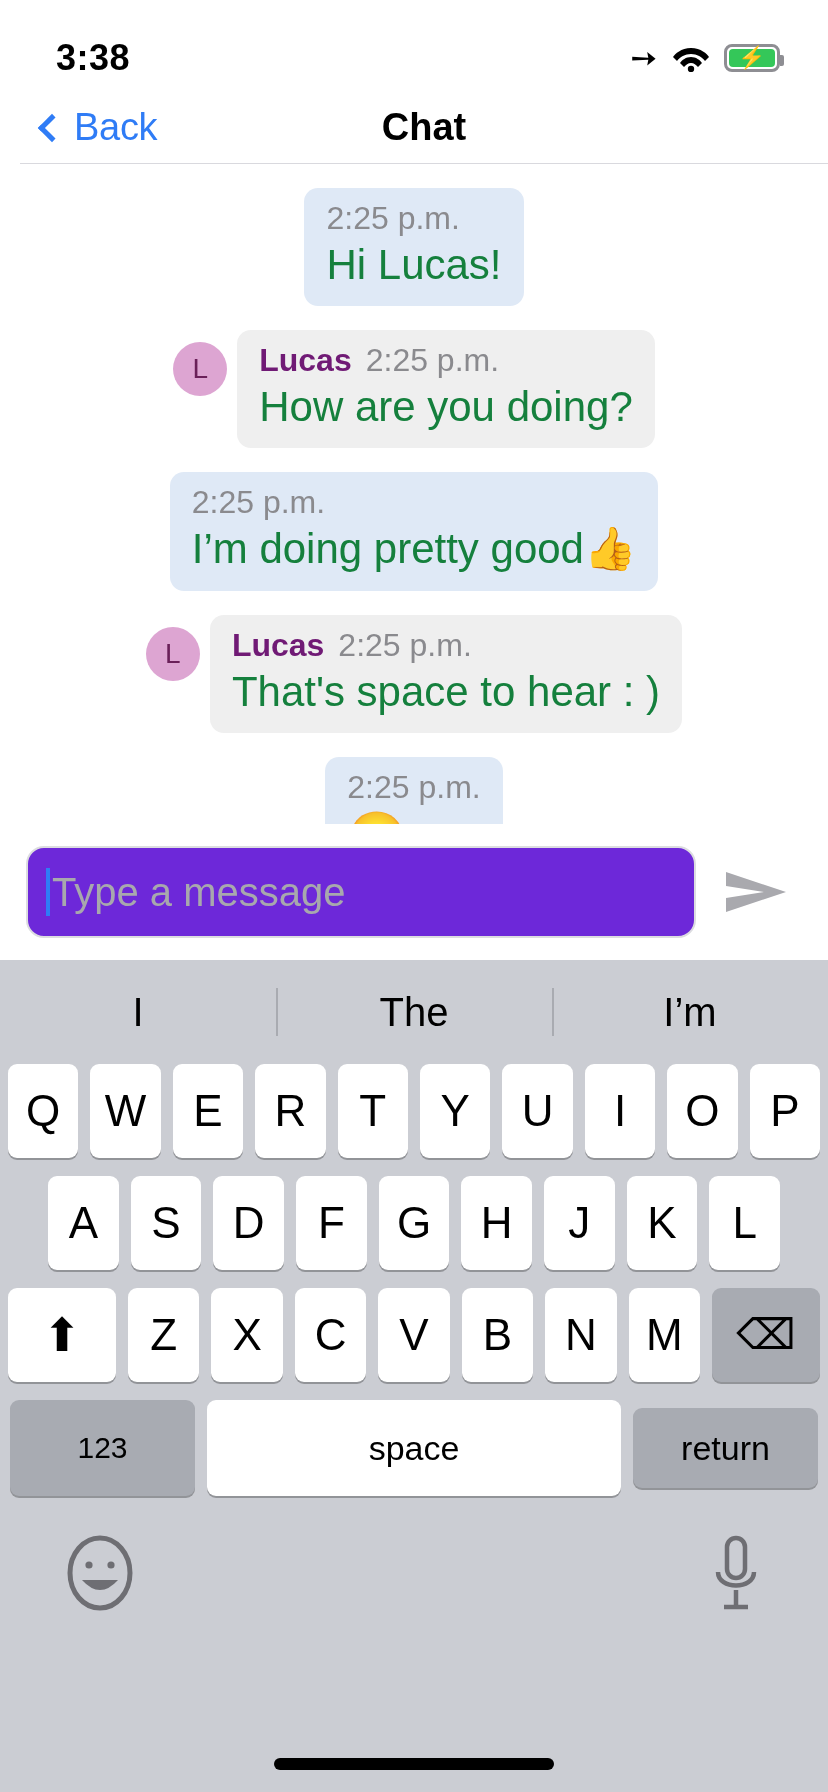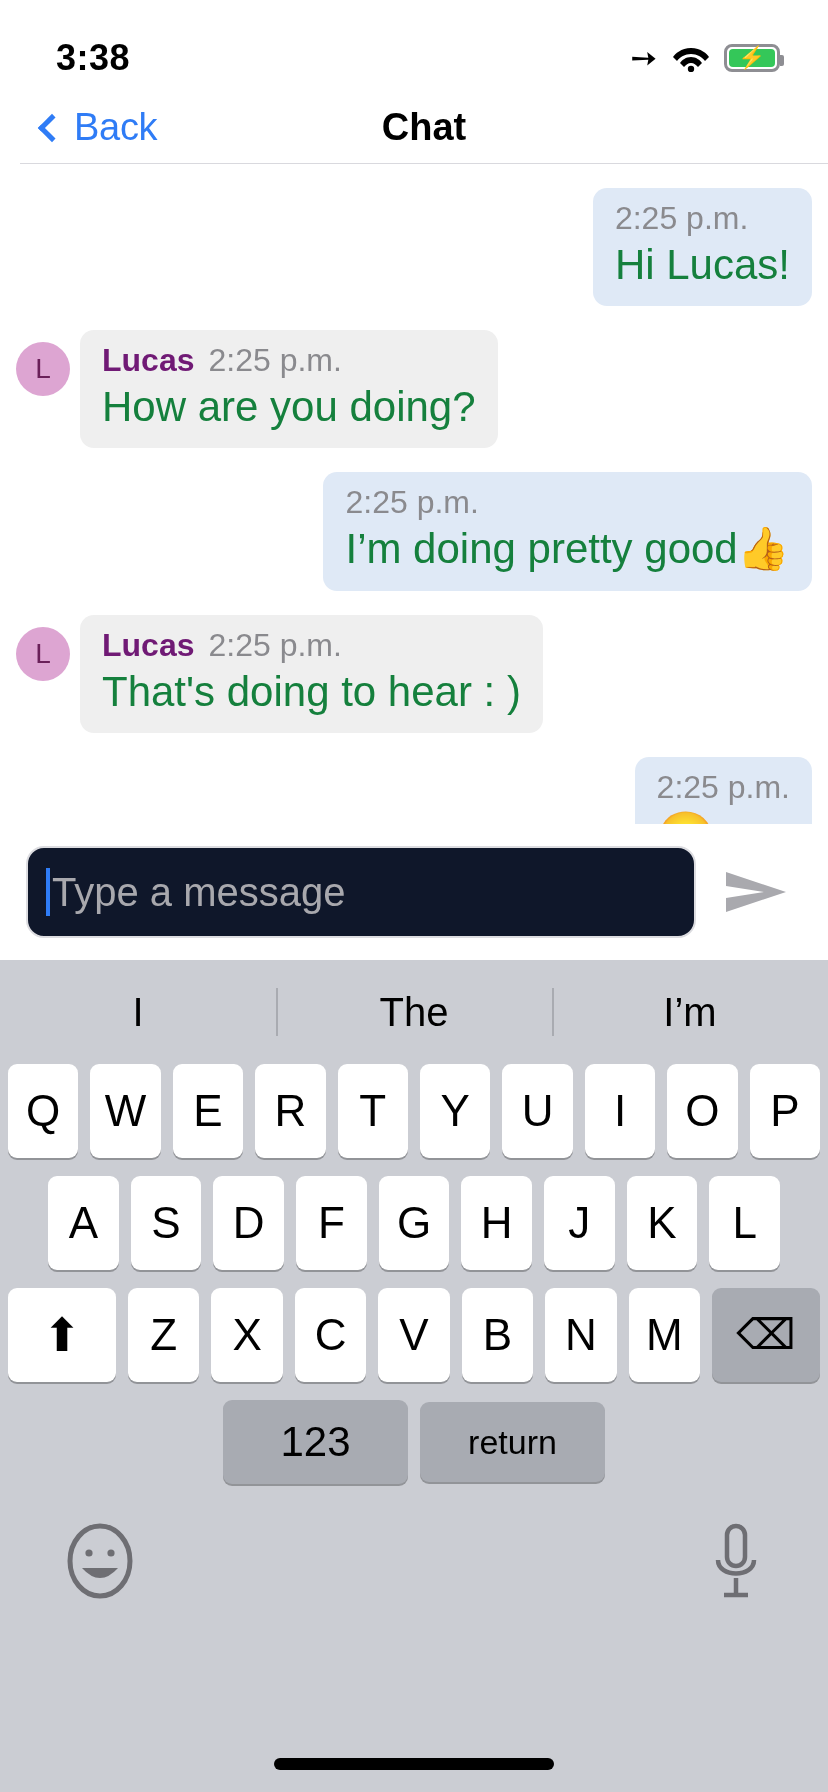--- a/index.html
+++ b/index.html
@@ -57,20 +57,21 @@
     position: absolute; left: 0; right: 0; text-align: center;
     font-size: 38px; font-weight: bold; color: #000; pointer-events: none;
   }
 
   
   .messages {
     flex: 1 1 auto; position: relative; overflow: hidden;
     padding: 0 16px;
     display: flex; flex-direction: column; gap: 24px;
     padding-top: 0;
+    align-items: center;
   }
   .msg-row { display: flex; align-items: flex-start; }
   .msg-row.out { justify-content: flex-end; }
   .msg-row.in  { justify-content: flex-start; }
 
   .avatar {
     width: 54px; height: 54px; border-radius: 50%;
     background: #dda5d2; color: #6a2059;
     display: flex; align-items: center; justify-content: center;
     font-size: 28px; flex: 0 0 54px; margin-top: 12px; margin-right: 10px;
@@ -92,21 +93,21 @@
   
   .clipped-wrap { overflow: hidden; height: 62px; margin-top: 0; }
 
   
   .inputbar {
     flex: 0 0 136px; display: flex; align-items: center;
     padding: 0 26px; gap: 16px; background: #fff;
   }
   .input-field {
     flex: 1 1 auto; height: 92px; border: 2px solid #dcdce0; border-radius: 18px;
-    display: flex; align-items: center; padding: 0 18px; background: #0f172a;
+    display: flex; align-items: center; padding: 0 18px; background: #6d28d9;
   }
   .caret { width: 4px; height: 48px; background: #2f7cf6; flex: 0 0 4px; }
   .placeholder { font-size: 40px; color: #a8a8ad; margin-left: 2px; }
   .send-btn { width: 90px; display: flex; align-items: center; justify-content: center; cursor: pointer; }
 
   
   .keyboard { flex: 0 0 832px; background: #cbcdd3; display: flex; flex-direction: column; }
   .suggestbar {
     height: 104px; flex: 0 0 104px; display: flex; align-items: center;
   }
@@ -122,21 +123,21 @@
   .krow.r4 { padding: 0 10px; margin-bottom: 0; }
   .key {
     background: #ffffff; border-radius: 9px; box-shadow: 0 2px 0 rgba(0,0,0,.28);
     height: 94px; flex: 1 1 0;
     display: flex; align-items: center; justify-content: center;
     font-size: 44px; color: #000; cursor: pointer;
   }
   .key.dark { background: #a8abb2; }
   .key.wide-shift { flex: 0 0 108px; }
   .key.wide-del   { flex: 0 0 108px; }
-  .key.num { flex: 0 0 185px; font-size: 42px; height: 84px; }
+  .key.num { flex: 0 0 185px; font-size: 30px; height: 96px; }
   .key.space { flex: 1 1 auto; font-size: 34px; height: 96px; }
   .key.ret { flex: 0 0 185px; font-size: 34px; height: 80px; }
   .shift-arrow { font-size: 46px; line-height: 1; }
   .del-glyph { font-size: 42px; line-height: 1; }
   .kbd-bottom {
     flex: 1 1 auto; display: flex; align-items: flex-start; justify-content: space-between;
     padding: 38px 64px 0 64px;
   }
   .homebar {
     position: absolute; bottom: 22px; left: 50%; transform: translateX(-50%);
@@ -210,21 +211,21 @@
       </div>
     </div>
 
     <div class="msg-row in">
       <div class="avatar">L</div>
       <div class="bubble in">
         <div class="meta">
           <span class="sender">Lucas</span>
           <span class="time">2:25 p.m.</span>
         </div>
-        <div class="body">That's doing to hear : )</div>
+        <div class="body">That's space to hear : )</div>
       </div>
     </div>
 
     <div class="msg-row out">
       <div class="bubble out">
         <div class="meta">
           <span class="time">2:25 p.m.</span>
         </div>
         <div class="body emoji-only">😝</div>
       </div>
@@ -288,20 +289,21 @@
       <div class="key">B</div>
       <div class="key">N</div>
       <div class="key">M</div>
       <div class="key dark wide-del">
         <span class="del-glyph">⌫</span>
       </div>
     </div>
 
     <div class="krow r4">
       <div class="key dark num">123</div>
+      <div class="key space">space</div>
       <div class="key dark ret">return</div>
     </div>
 
     <div class="kbd-bottom">
       <span>
         <svg width="72" height="78" viewBox="0 0 72 78">
           <ellipse cx="36" cy="39" rx="30" ry="35" fill="none" stroke="#6e6e73" stroke-width="5"></ellipse>
           <circle cx="25" cy="31" r="3.6" fill="#6e6e73"></circle>
           <circle cx="47" cy="31" r="3.6" fill="#6e6e73"></circle>
           <path d="M18 46 Q36 66 54 46 Z" fill="#6e6e73"></path>

